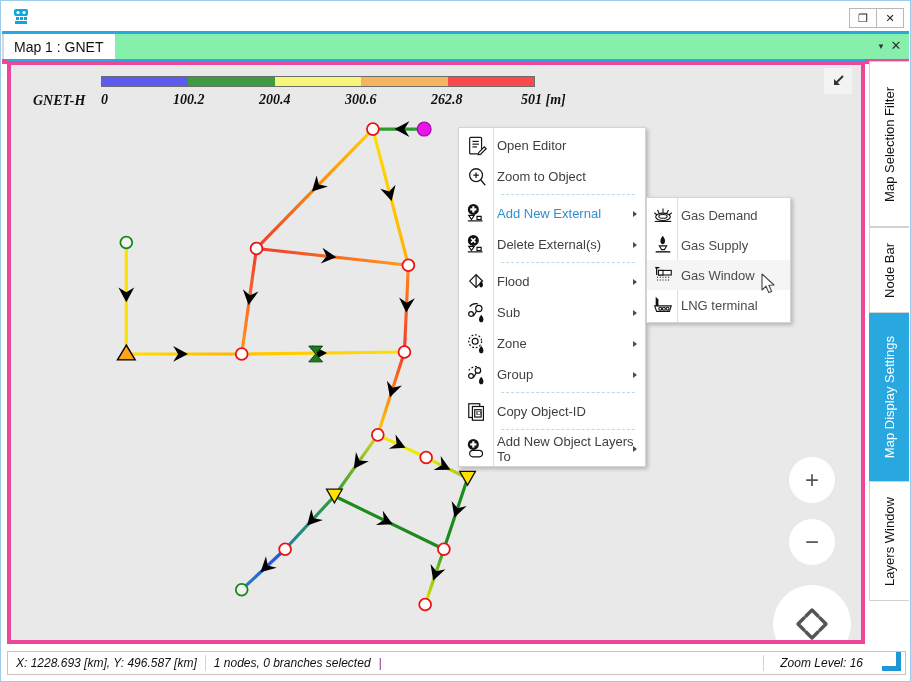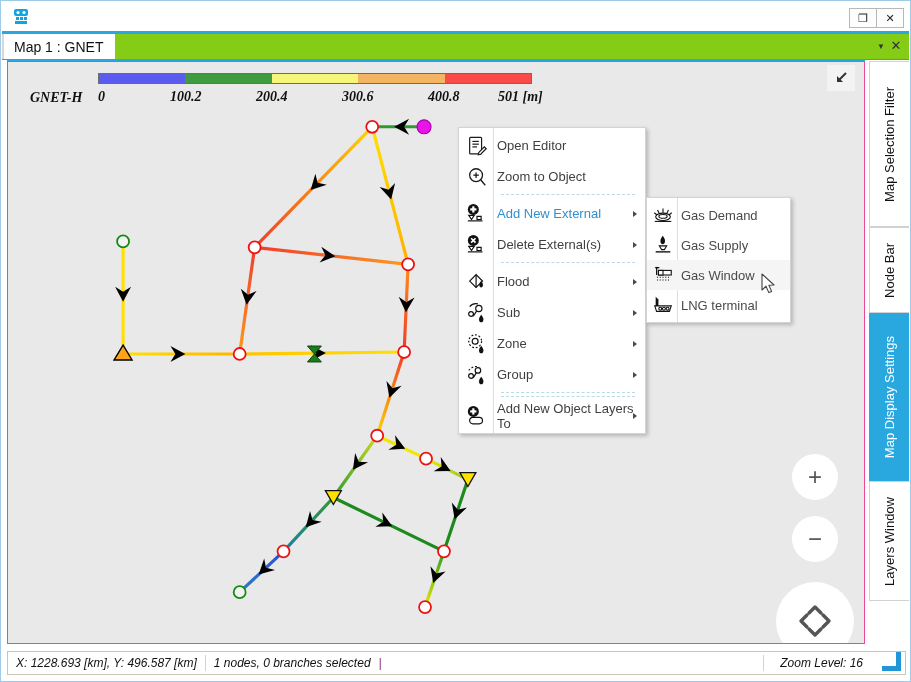--- a/index.html
+++ b/index.html
@@ -34,40 +34,40 @@
     display:flex;align-items:center;justify-content:center;
     font-size:11px;color:#222;margin-left:-1px;cursor:default;
     font-family:"Liberation Sans", sans-serif;
   }
   .titlebar-underline{
     position:absolute;left:1px;top:30px;right:1px;height:3px;background:#29a8e0;
   }
   
   .tabstrip{
     position:absolute;left:1px;top:33px;right:1px;height:25px;
-    background:#84cc16;border-bottom:1px solid #ec4899;
+    background:#86efac;border-bottom:5px solid #ec4899;
   }
   .tab-active{
     position:absolute;left:0;top:0;height:25px;
     display:flex;align-items:center;padding:0 12px 0 10px;
     border-left:2px solid #d8d8d8;
     font-size:14px;color:#111;
     background:#fff;
   }
   .tab-close{
     position:absolute;right:6px;top:4px;font-size:13px;color:#333;width:14px;
     text-align:center;cursor:default;
   }
   .tab-caret{
     position:absolute;right:24px;top:8px;font-size:8px;color:#333;cursor:default;
   }
   
   .map-outer{
     position:absolute;left:6px;top:60px;width:858px;height:583px;
-    border:1px solid #ec4899;
+    border:4px solid #ec4899;
     background:#e9e9e9;
     box-sizing:border-box;
     overflow:hidden;
   }
   .map-top-accent{
     position:absolute;left:6px;top:58px;width:858px;height:3px;background:#29a8e0;
   }
   
   .legend{
     position:absolute;left:0;top:0;width:100%;height:50px;
@@ -239,22 +239,22 @@
           <div class="legend-seg" style="background: rgb(63, 155, 63);"></div>
           <div class="legend-seg" style="background: rgb(246, 246, 122);"></div>
           <div class="legend-seg" style="background: rgb(244, 181, 98);"></div>
           <div class="legend-seg" style="background: rgb(250, 74, 74);"></div>
         </div>
       <div class="legend-ticks" id="legend-ticks">
           <div class="legend-tick" style="left: 20px;">0</div>
           <div class="legend-tick" style="left: 92px;">100.2</div>
           <div class="legend-tick" style="left: 178px;">200.4</div>
           <div class="legend-tick" style="left: 264px;">300.6</div>
-          <div class="legend-tick" style="left: 350px;">400.8</div>
-          <div class="legend-tick" style="left: 420px; font-style: italic;">501 [m]</div>
+          <div class="legend-tick" style="left: 350px;">262.8</div>
+          <div class="legend-tick" style="left: 440px; font-style: italic;">501 [m]</div>
         </div>
     </div>
 
     <div class="collapse-btn">
       <svg width="16" height="16" viewBox="0 0 16 16">
         <path d="M13 3 L5 11" stroke="#333" stroke-width="2" fill="none"></path>
         <path d="M4 6 L4 12 L10 12 Z" fill="#333"></path>
       </svg>
     </div>
 
@@ -498,20 +498,31 @@
             <circle cx="5.5" cy="13" r="2.6"></circle>
       <path d="M8 15 L11 10"></path>
       <path d="M3 7 a11 11 0 0 1 11 -4" stroke-dasharray="2 2"></path>
       <path d="M19 19 c0 2-1.2 3.2-2.4 3.2S14.2 21 14.2 19 16.6 14 16.6 14 19 17 19 19z" fill="#111" stroke="none"></path>
           </svg>
         </span>
         <span>Group</span>
         <span class="ctx-arrow"></span>
       </div>
       <div class="ctx-sep"></div>
+      <div class="ctx-item">
+        <span class="ctx-icon">
+          <svg viewBox="0 0 24 24" width="22" height="22" fill="none" stroke="#111" stroke-width="1.3">
+      <rect x="3" y="3" width="12" height="15" fill="#fff"></rect>
+      <rect x="7" y="6" width="12" height="15" fill="#fff"></rect>
+      <rect x="9.5" y="9.5" width="7" height="8" fill="#fff"></rect>
+      <text x="10.4" y="15.6" font-size="6" fill="#111" stroke="none" font-family="Liberation Sans, sans-serif">ID</text>
+          </svg>
+        </span>
+        <span>Copy Object-ID</span>
+      </div>
       <div class="ctx-sep"></div>
       <div class="ctx-item">
         <span class="ctx-icon">
           <svg viewBox="0 0 24 24" width="22" height="22">
       <circle cx="8" cy="7" r="6" fill="#111"></circle>
       <rect x="6.8" y="3.6" width="2.4" height="6.8" fill="#fff"></rect>
       <rect x="4.6" y="5.8" width="6.8" height="2.4" fill="#fff"></rect>
       <rect x="4" y="13.5" width="14" height="7" rx="3.5" fill="#fff" stroke="#111" stroke-width="1.3"></rect>
           </svg>
         </span>

